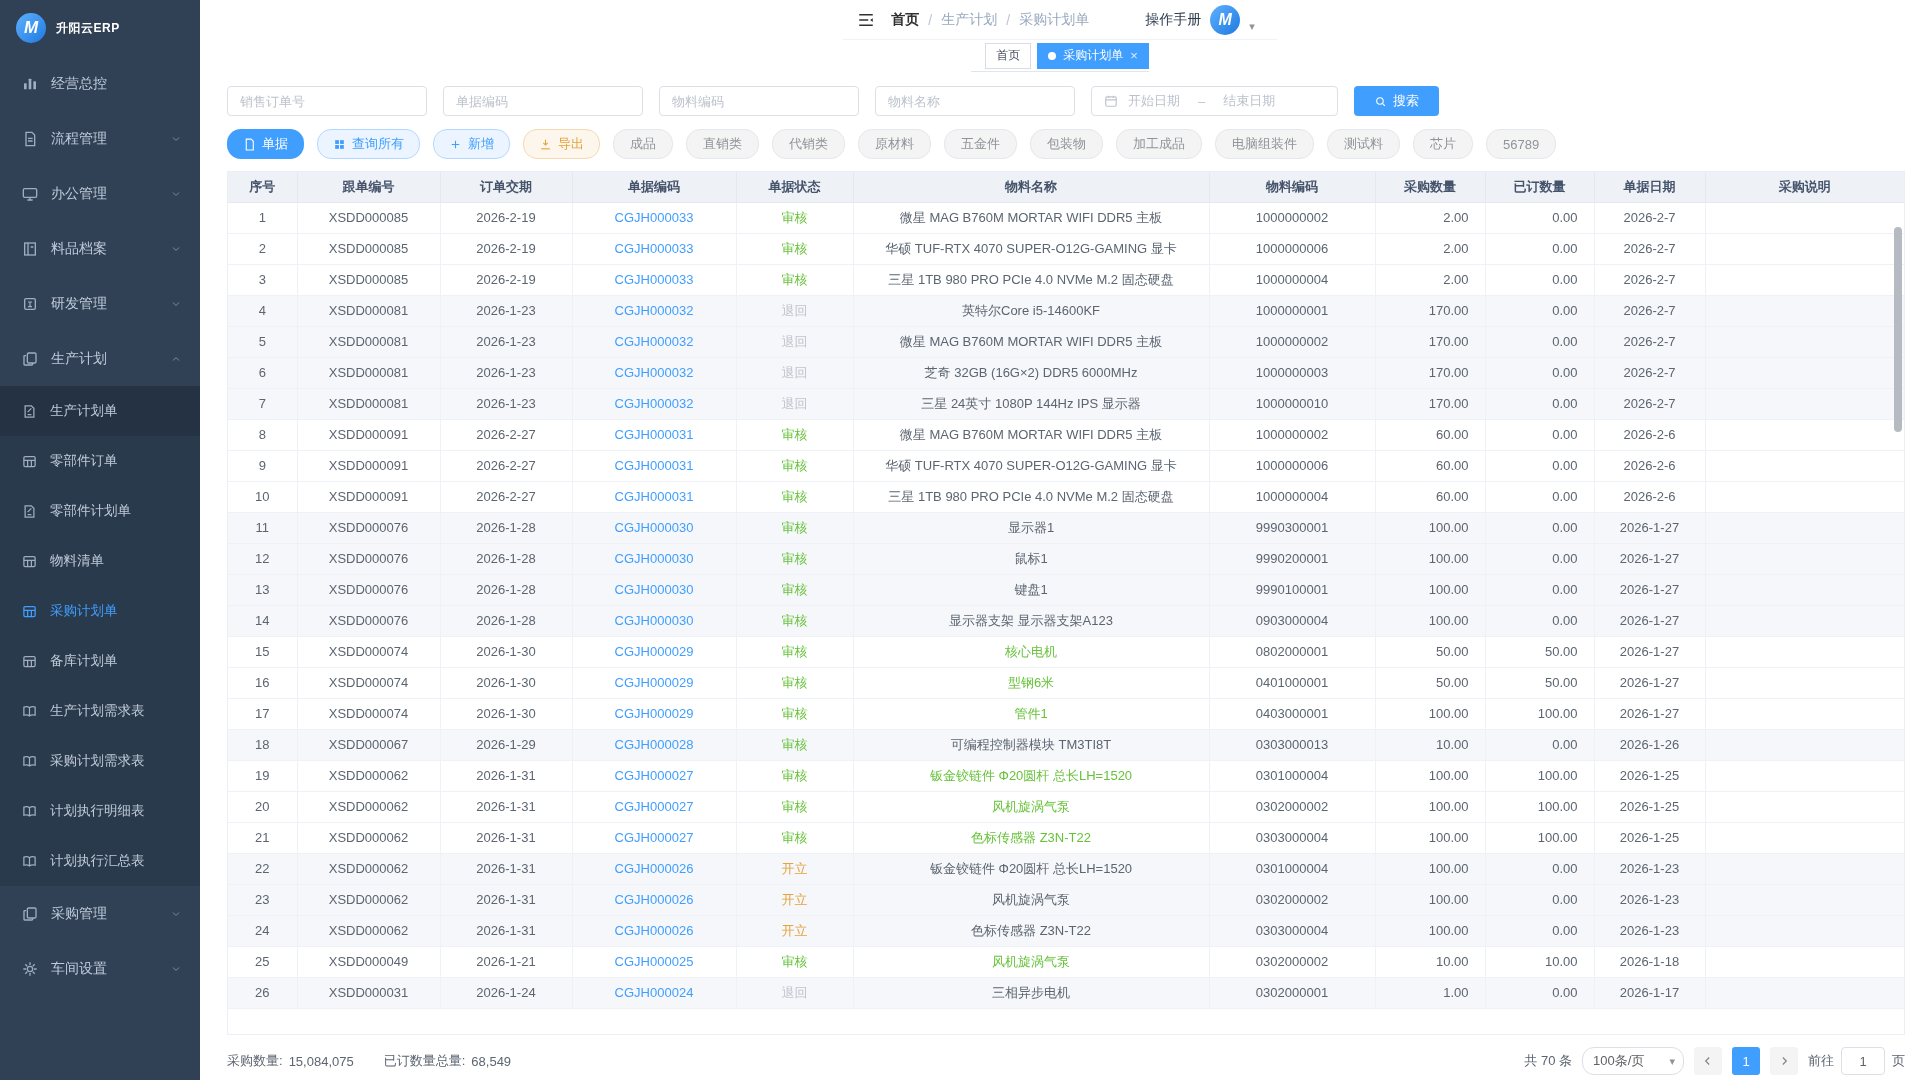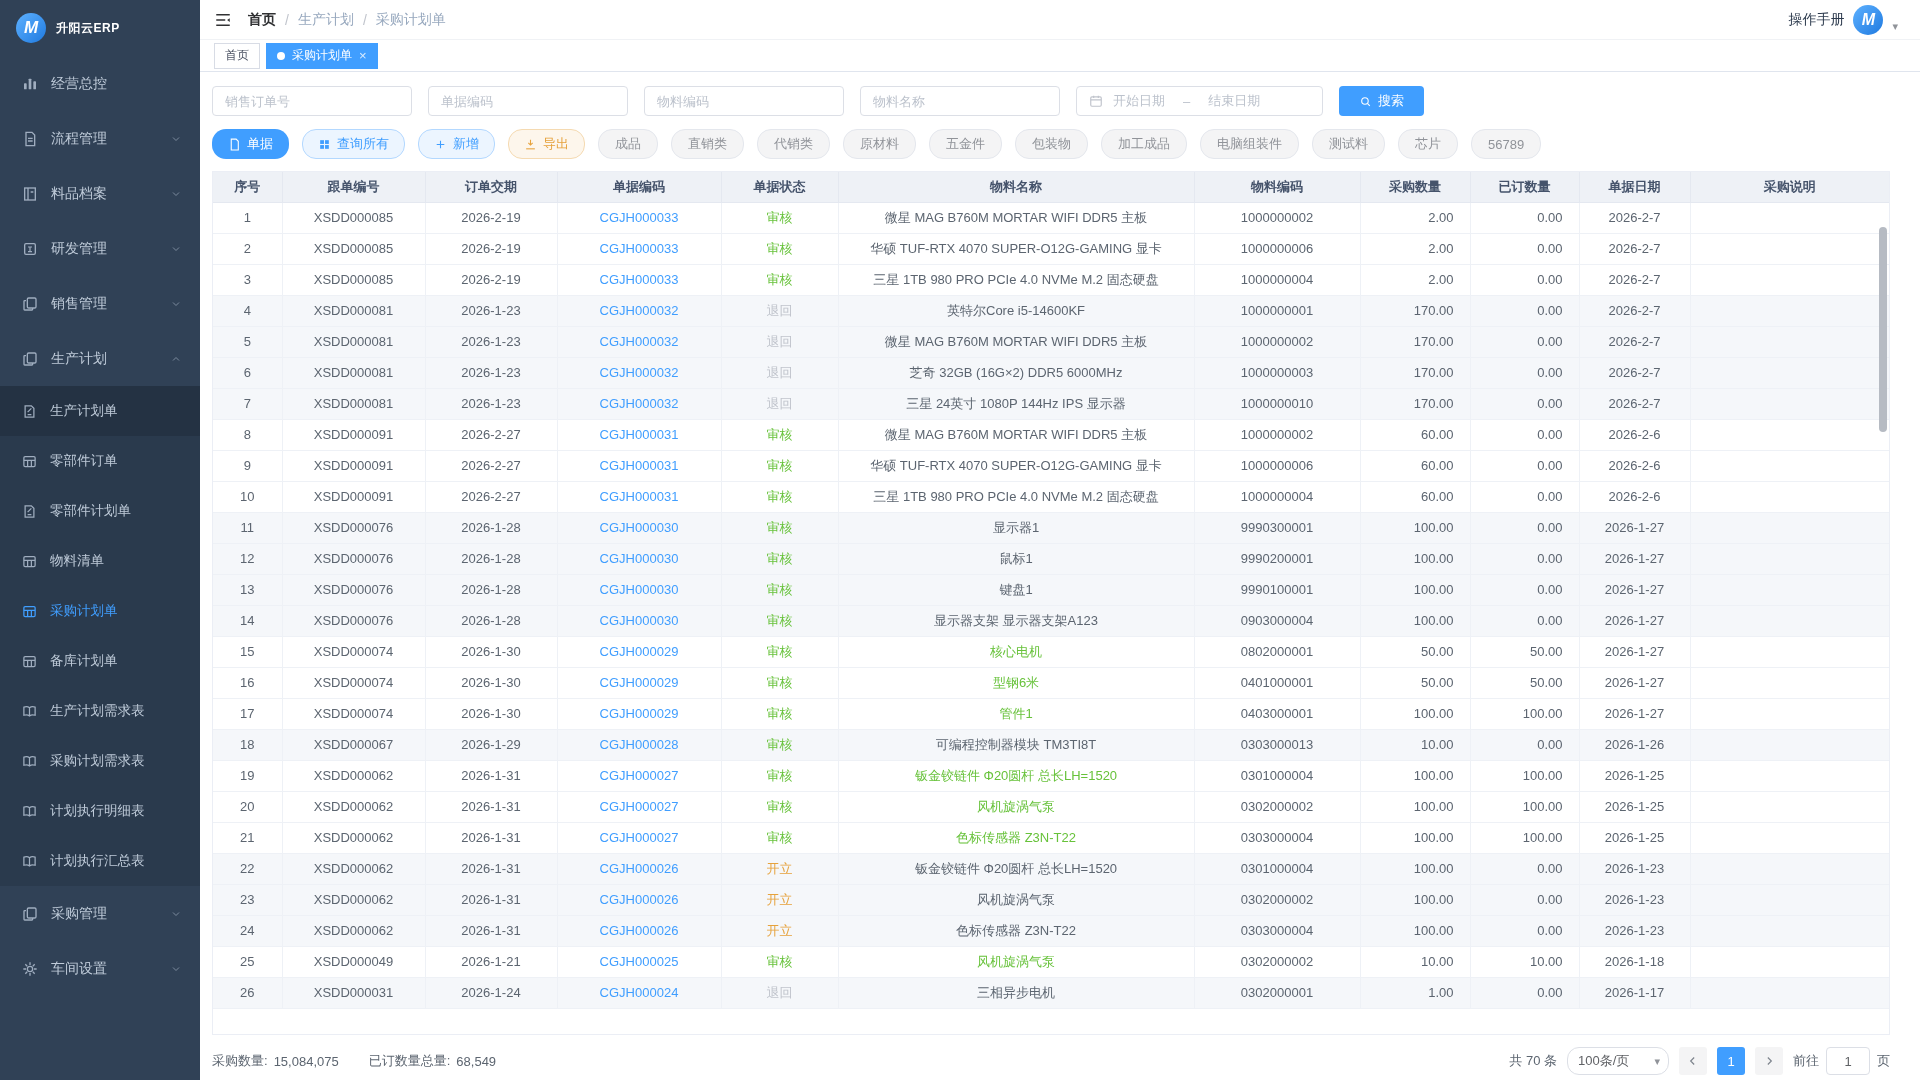--- a/index.html
+++ b/index.html
@@ -24,21 +24,21 @@
   .nav-item .nav-ico{display:flex;color:#9fadbf;}
   .nav-item .chev{margin-left:auto;display:flex;color:#7c8b9e;}
   .sub-wrap{background:var(--submenu-bg);}
   .sub-item{height:50px;display:flex;align-items:center;padding:0 18px 0 22px;gap:13px;
     color:#bfcbd9;font-size:13.5px;cursor:pointer;}
   .sub-item .nav-ico{display:flex;color:#9fadbf;}
   .sub-item.highlighted{background:#243243;}
   .sub-item.active{color:var(--accent);}
   .sub-item.active .nav-ico{color:var(--accent);}
   
-  .main{flex:1;display:flex;flex-direction:column;min-width:0;background:#fff;}
+  .main{flex:1;display:flex;flex-direction:column;min-width:0;background:#fff;align-items:center;}
   .topbar{height:40px;display:flex;align-items:center;padding:0 22px 0 14px;gap:16px;border-bottom:1px solid #f0f2f5;}
   .hamburger{display:flex;color:#303133;cursor:pointer;}
   .breadcrumb{display:flex;align-items:center;gap:9px;font-size:14px;}
   .crumb{color:#97a8be;cursor:pointer;}
   .crumb.first{color:#303133;font-weight:600;}
   .crumb-sep{color:#c0c4cc;}
   .topbar-right{margin-left:auto;display:flex;align-items:center;gap:9px;}
   .help-link{font-size:14px;color:#2c3a4d;cursor:pointer;margin-left:40px;}
   .avatar{width:30px;height:30px;border-radius:50%;background:linear-gradient(135deg,#5eb1ff,#1f7ae0);
     color:#fff;font-weight:bold;font-style:italic;display:flex;align-items:center;justify-content:center;font-size:16px;cursor:pointer;}
@@ -131,53 +131,53 @@
         <span>流程管理</span>
         <span class="chev">
           <svg viewBox="0 0 24 24" width="12" height="12">
             <path d="M6 9l6 6 6-6" fill="none" stroke="currentColor" stroke-width="2"></path>
           </svg>
         </span>
       </div>
       <div class="nav-item">
         <span class="nav-ico">
           <svg viewBox="0 0 24 24" width="16" height="16">
+            <rect x="2" y="4" width="20" height="13" rx="2" fill="none" stroke="currentColor" stroke-width="2"></rect>
+            <path d="M8 21h8M12 17v4" stroke="currentColor" stroke-width="2"></path>
+          </svg>
+        </span>
+        <span>办公管理</span>
+        <span class="chev">
+          <svg viewBox="0 0 24 24" width="12" height="12">
+            <path d="M6 9l6 6 6-6" fill="none" stroke="currentColor" stroke-width="2"></path>
+          </svg>
+        </span>
+      </div>
+      <div class="nav-item">
+        <span class="nav-ico">
+          <svg viewBox="0 0 24 24" width="16" height="16">
             <rect x="4" y="3" width="16" height="18" fill="none" stroke="currentColor" stroke-width="2"></rect>
             <path d="M9 3v18M13 9h4" stroke="currentColor" stroke-width="2"></path>
           </svg>
         </span>
         <span>料品档案</span>
         <span class="chev">
           <svg viewBox="0 0 24 24" width="12" height="12">
             <path d="M6 9l6 6 6-6" fill="none" stroke="currentColor" stroke-width="2"></path>
           </svg>
         </span>
       </div>
       <div class="nav-item">
         <span class="nav-ico">
           <svg viewBox="0 0 24 24" width="16" height="16">
             <rect x="4" y="4" width="16" height="16" rx="2" fill="none" stroke="currentColor" stroke-width="2"></rect>
             <path d="M9 9h6M12 9v7M9 16h6" stroke="currentColor" stroke-width="1.8" fill="none"></path>
           </svg>
         </span>
         <span>研发管理</span>
-        <span class="chev">
-          <svg viewBox="0 0 24 24" width="12" height="12">
-            <path d="M6 9l6 6 6-6" fill="none" stroke="currentColor" stroke-width="2"></path>
-          </svg>
-        </span>
-      </div>
-      <div class="nav-item">
-        <span class="nav-ico">
-          <svg viewBox="0 0 24 24" width="16" height="16">
-            <rect x="8" y="3" width="13" height="15" rx="2" fill="none" stroke="currentColor" stroke-width="2"></rect>
-            <path d="M16 18v2a1 1 0 0 1-1 1H4a1 1 0 0 1-1-1V8a1 1 0 0 1 1-1h2" fill="none" stroke="currentColor" stroke-width="2"></path>
-          </svg>
-        </span>
-        <span>销售管理</span>
         <span class="chev">
           <svg viewBox="0 0 24 24" width="12" height="12">
             <path d="M6 9l6 6 6-6" fill="none" stroke="currentColor" stroke-width="2"></path>
           </svg>
         </span>
       </div>
       <div class="nav-item">
         <span class="nav-ico">
           <svg viewBox="0 0 24 24" width="16" height="16">
             <rect x="8" y="3" width="13" height="15" rx="2" fill="none" stroke="currentColor" stroke-width="2"></rect>

